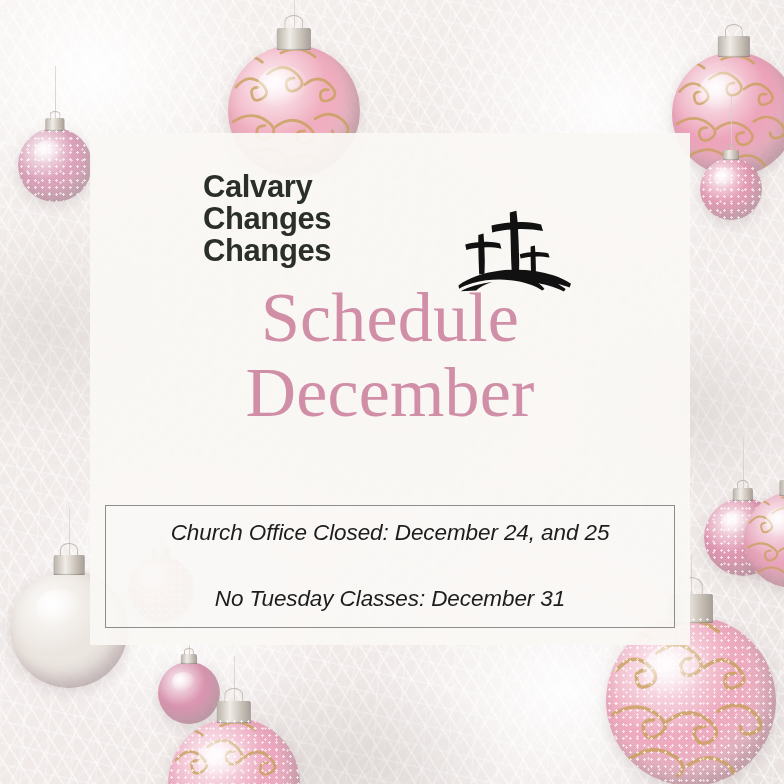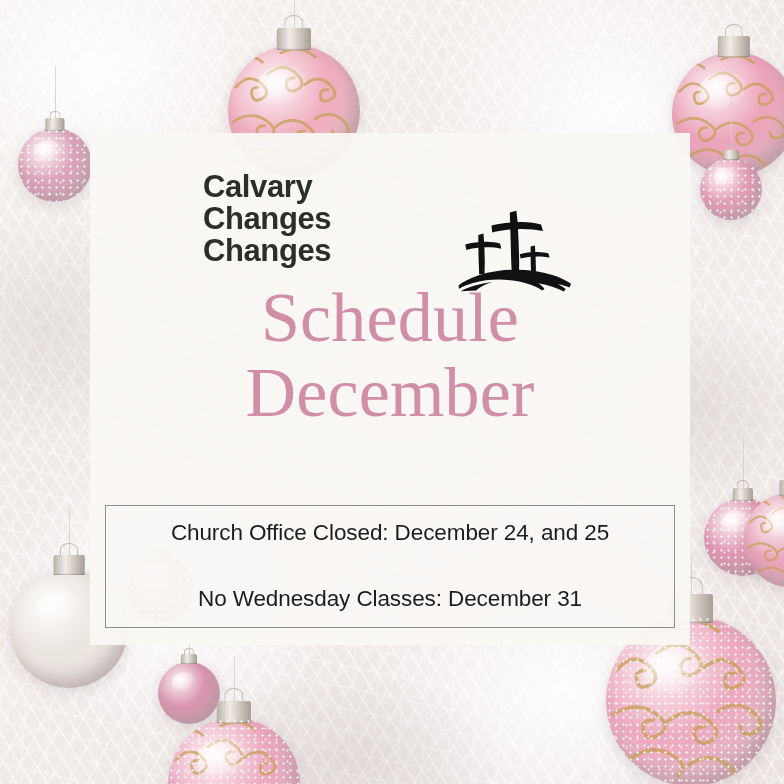--- a/index.html
+++ b/index.html
@@ -190,20 +190,21 @@
 
   .notice-box {
     position: absolute;
     left: 15px;
     top: 372px;
     width: 570px;
     height: 123px;
     border: 1.6px solid #8d8d8d;
     box-sizing: border-box;
     background: rgba(255,255,255,.10);
+    font-style: italic;
   }
   .notice-line {
     position: absolute;
     left: 0;
     width: 100%;
     text-align: center;
     color: #1d1d1d;
     font-size: 22.5px;
     letter-spacing: -0.1px;
     white-space: nowrap;
@@ -387,19 +388,19 @@
         </div>
       </div>
 
       <div class="headline">
         <span>Schedule</span>
         <span>December</span>
       </div>
 
       <div class="notice-box">
         <div class="notice-line l1">Church Office Closed: December 24, and 25</div>
-        <div class="notice-line l2">No Wednesday Classes: December 31</div>
+        <div class="notice-line l2">No Tuesday Classes: December 31</div>
       </div>
 
     </div>
   </div>
 
 </div>
 
 </body></html>

